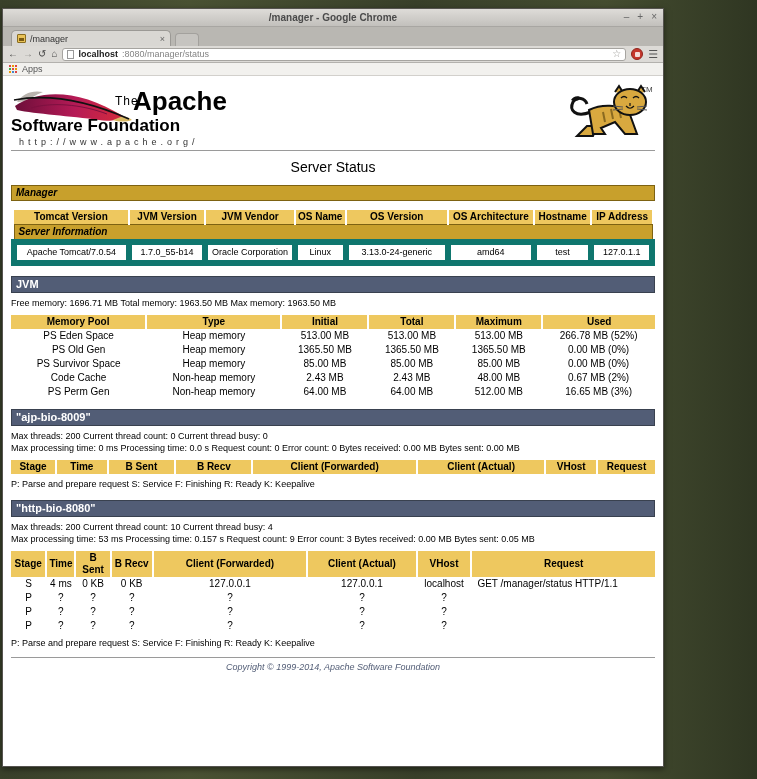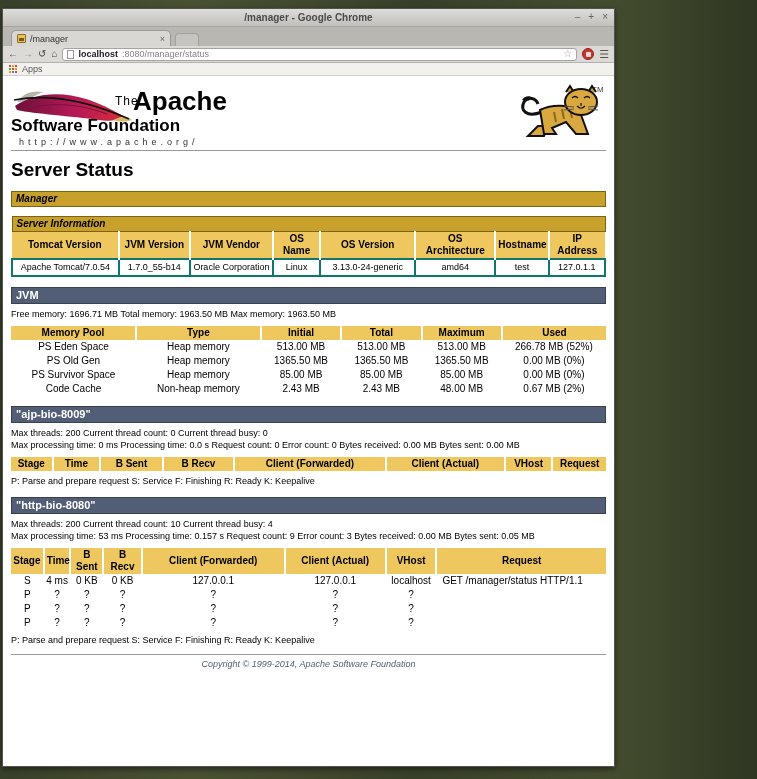--- a/index.html
+++ b/index.html
@@ -3,21 +3,21 @@
 <meta charset="utf-8">
 <style>
   * { margin:0; padding:0; box-sizing:border-box; }
   html,body { width:757px; height:779px; overflow:hidden; }
   body {
     font-family:"Liberation Sans", sans-serif;
     background:linear-gradient(90deg,#39402a,#4a5233 25%,#39402a 55%,#454d30 80%,#2f3622);
     position:relative;
   }
   .window {
-    position:absolute; left:2px; top:8px; width:613px; height:759px;
+    position:absolute; left:2px; top:8px; width:662px; height:759px;
     background:#fff; border:1px solid #55534f; box-shadow:0 2px 6px rgba(0,0,0,.5);
     display:flex; flex-direction:column;
   }
   
   .titlebar {
     height:18px; background:linear-gradient(#dedcd8,#c2c0bc);
     border-bottom:1px solid #a8a6a2; display:flex; align-items:center; position:relative;
     flex:0 0 auto;
   }
   .titlebar .title { flex:1; text-align:center; font-size:10px; font-weight:bold; color:#4a4a4a; }
@@ -56,41 +56,41 @@
   .page { flex:1; background:#fff; padding:6px 8px 0 8px; overflow:hidden; font-size:10px; color:#000; }
   .hdr { position:relative; height:66px; }
   .logo-left { position:absolute; left:0; top:2px; width:240px; height:64px; }
   .feather { position:absolute; left:0; top:2px; }
   .logo-the { position:absolute; left:104px; top:10px; font-size:12px; font-weight:normal; letter-spacing:1px; }
   .logo-apache { position:absolute; left:122px; top:2px; font-size:26px; font-weight:bold; letter-spacing:0px; }
   .logo-sf { position:absolute; left:0px; top:32px; font-size:17px; font-weight:bold; }
   .logo-url { position:absolute; left:8px; top:53px; font-size:9px; letter-spacing:4px; color:#333; }
   .tomcat { position:absolute; right:2px; top:0px; }
   .hdr-rule { border:none; border-top:1px solid #9a9a9a; margin:2px 0 0 0; }
-  .page-title { font-size:19px; font-weight:bold; margin:8px 0 10px 0; }
+  .page-title { text-align:center; font-size:14px; font-weight:normal; margin:8px 0 10px 0; }
   table { width:100%; border-collapse:collapse; table-layout:fixed; }
   .bar-gold {
     background:#c8a02c; border:1px solid #7d6212; font-size:10px; font-weight:bold; font-style:italic;
     padding:1px 4px; line-height:12px;
   }
   .bar-blue {
     background:#525d76; border:1px solid #39414f; color:#fff; font-size:11px; font-weight:bold;
     padding:1px 4px; line-height:13px; margin-top:10px;
   }
   th.gold {
     background:#eec85f; font-size:10px; font-weight:bold; padding:1px 2px; line-height:12px;
     border-left:2px solid #fff; border-right:2px solid #fff;
   }
   th.gold:first-child { border-left:none; } th.gold:last-child { border-right:none; }
   .mgr-links td { border:1px solid #555; font-size:10px; padding:1px 4px; line-height:12px; background:#fff; }
   .mgr-links td a { color:#000; text-decoration:underline; cursor:pointer; }
   .mgr-links td:nth-child(1){ text-align:left; }
   .mgr-links td:nth-child(2), .mgr-links td:nth-child(3){ text-align:center; }
   .mgr-links td:nth-child(4){ text-align:right; }
-  .si-body td { border:2px solid #0f766e; text-align:center; font-size:9px; padding:2px 2px; line-height:11px; }
+  .si-body td { border:6px solid #0f766e; text-align:center; font-size:9px; padding:2px 2px; line-height:11px; }
   .plain-body td { text-align:center; font-size:10px; padding:1px 2px; line-height:12px; }
   .conn-body td { text-align:center; font-size:10px; padding:1px 2px; line-height:12px; }
   .conn-body td:last-child { text-align:left; padding-left:6px; }
   .small-line { font-size:9px; line-height:11px; margin:5px 0 1px 0; }
   .footnote { font-size:9px; line-height:11px; margin:5px 0 2px 0; }
   .gap-s { height:5px; } .gap-m { height:9px; }
   .foot-rule { border:none; border-top:1px solid #9a9a9a; margin:8px 0 4px 0; }
   .copyright { text-align:center; font-size:9px; font-style:italic; color:#525d76; }
 </style>
 </head>
@@ -213,31 +213,31 @@
           <col style="width:12%">
           <col style="width:14%">
           <col style="width:8%">
           <col style="width:16%">
           <col style="width:13.5%">
           <col style="width:9%">
           <col style="width:9.5%">
         </colgroup>
       <tbody>
           <tr>
-            <td class="bar-gold" colspan="8">Server Information</td>
-          </tr>
-      <tr>
             <th class="gold">Tomcat Version</th>
             <th class="gold">JVM Version</th>
             <th class="gold">JVM Vendor</th>
             <th class="gold">OS Name</th>
             <th class="gold">OS Version</th>
             <th class="gold">OS Architecture</th>
             <th class="gold">Hostname</th>
             <th class="gold">IP Address</th>
+          </tr>
+      <tr>
+            <td class="bar-gold" colspan="8">Server Information</td>
           </tr>
       </tbody>
         <tbody class="si-body">
           <tr>
             <td>Apache Tomcat/7.0.54</td>
             <td>1.7.0_55-b14</td>
             <td>Oracle Corporation</td>
             <td>Linux</td>
             <td>3.13.0-24-generic</td>
             <td>amd64</td>
@@ -294,20 +294,28 @@
             <td>85.00 MB</td>
             <td>0.00 MB (0%)</td>
           </tr>
           <tr>
             <td>Code Cache</td>
             <td>Non-heap memory</td>
             <td>2.43 MB</td>
             <td>2.43 MB</td>
             <td>48.00 MB</td>
             <td>0.67 MB (2%)</td>
+          </tr>
+          <tr>
+            <td>PS Perm Gen</td>
+            <td>Non-heap memory</td>
+            <td>64.00 MB</td>
+            <td>64.00 MB</td>
+            <td>512.00 MB</td>
+            <td>16.65 MB (3%)</td>
           </tr>
         </tbody>
     </table>
 
     <div class="bar-blue">"ajp-bio-8009"</div>
     <div class="small-line">Max threads: 200 Current thread count: 0 Current thread busy: 0</div>
     <div class="small-line" style="margin-top:0">Max processing time: 0 ms Processing time: 0.0 s Request count: 0 Error count: 0 Bytes received: 0.00 MB Bytes sent: 0.00 MB</div>
     <div class="gap-s"></div>
     <table>
       <colgroup>

